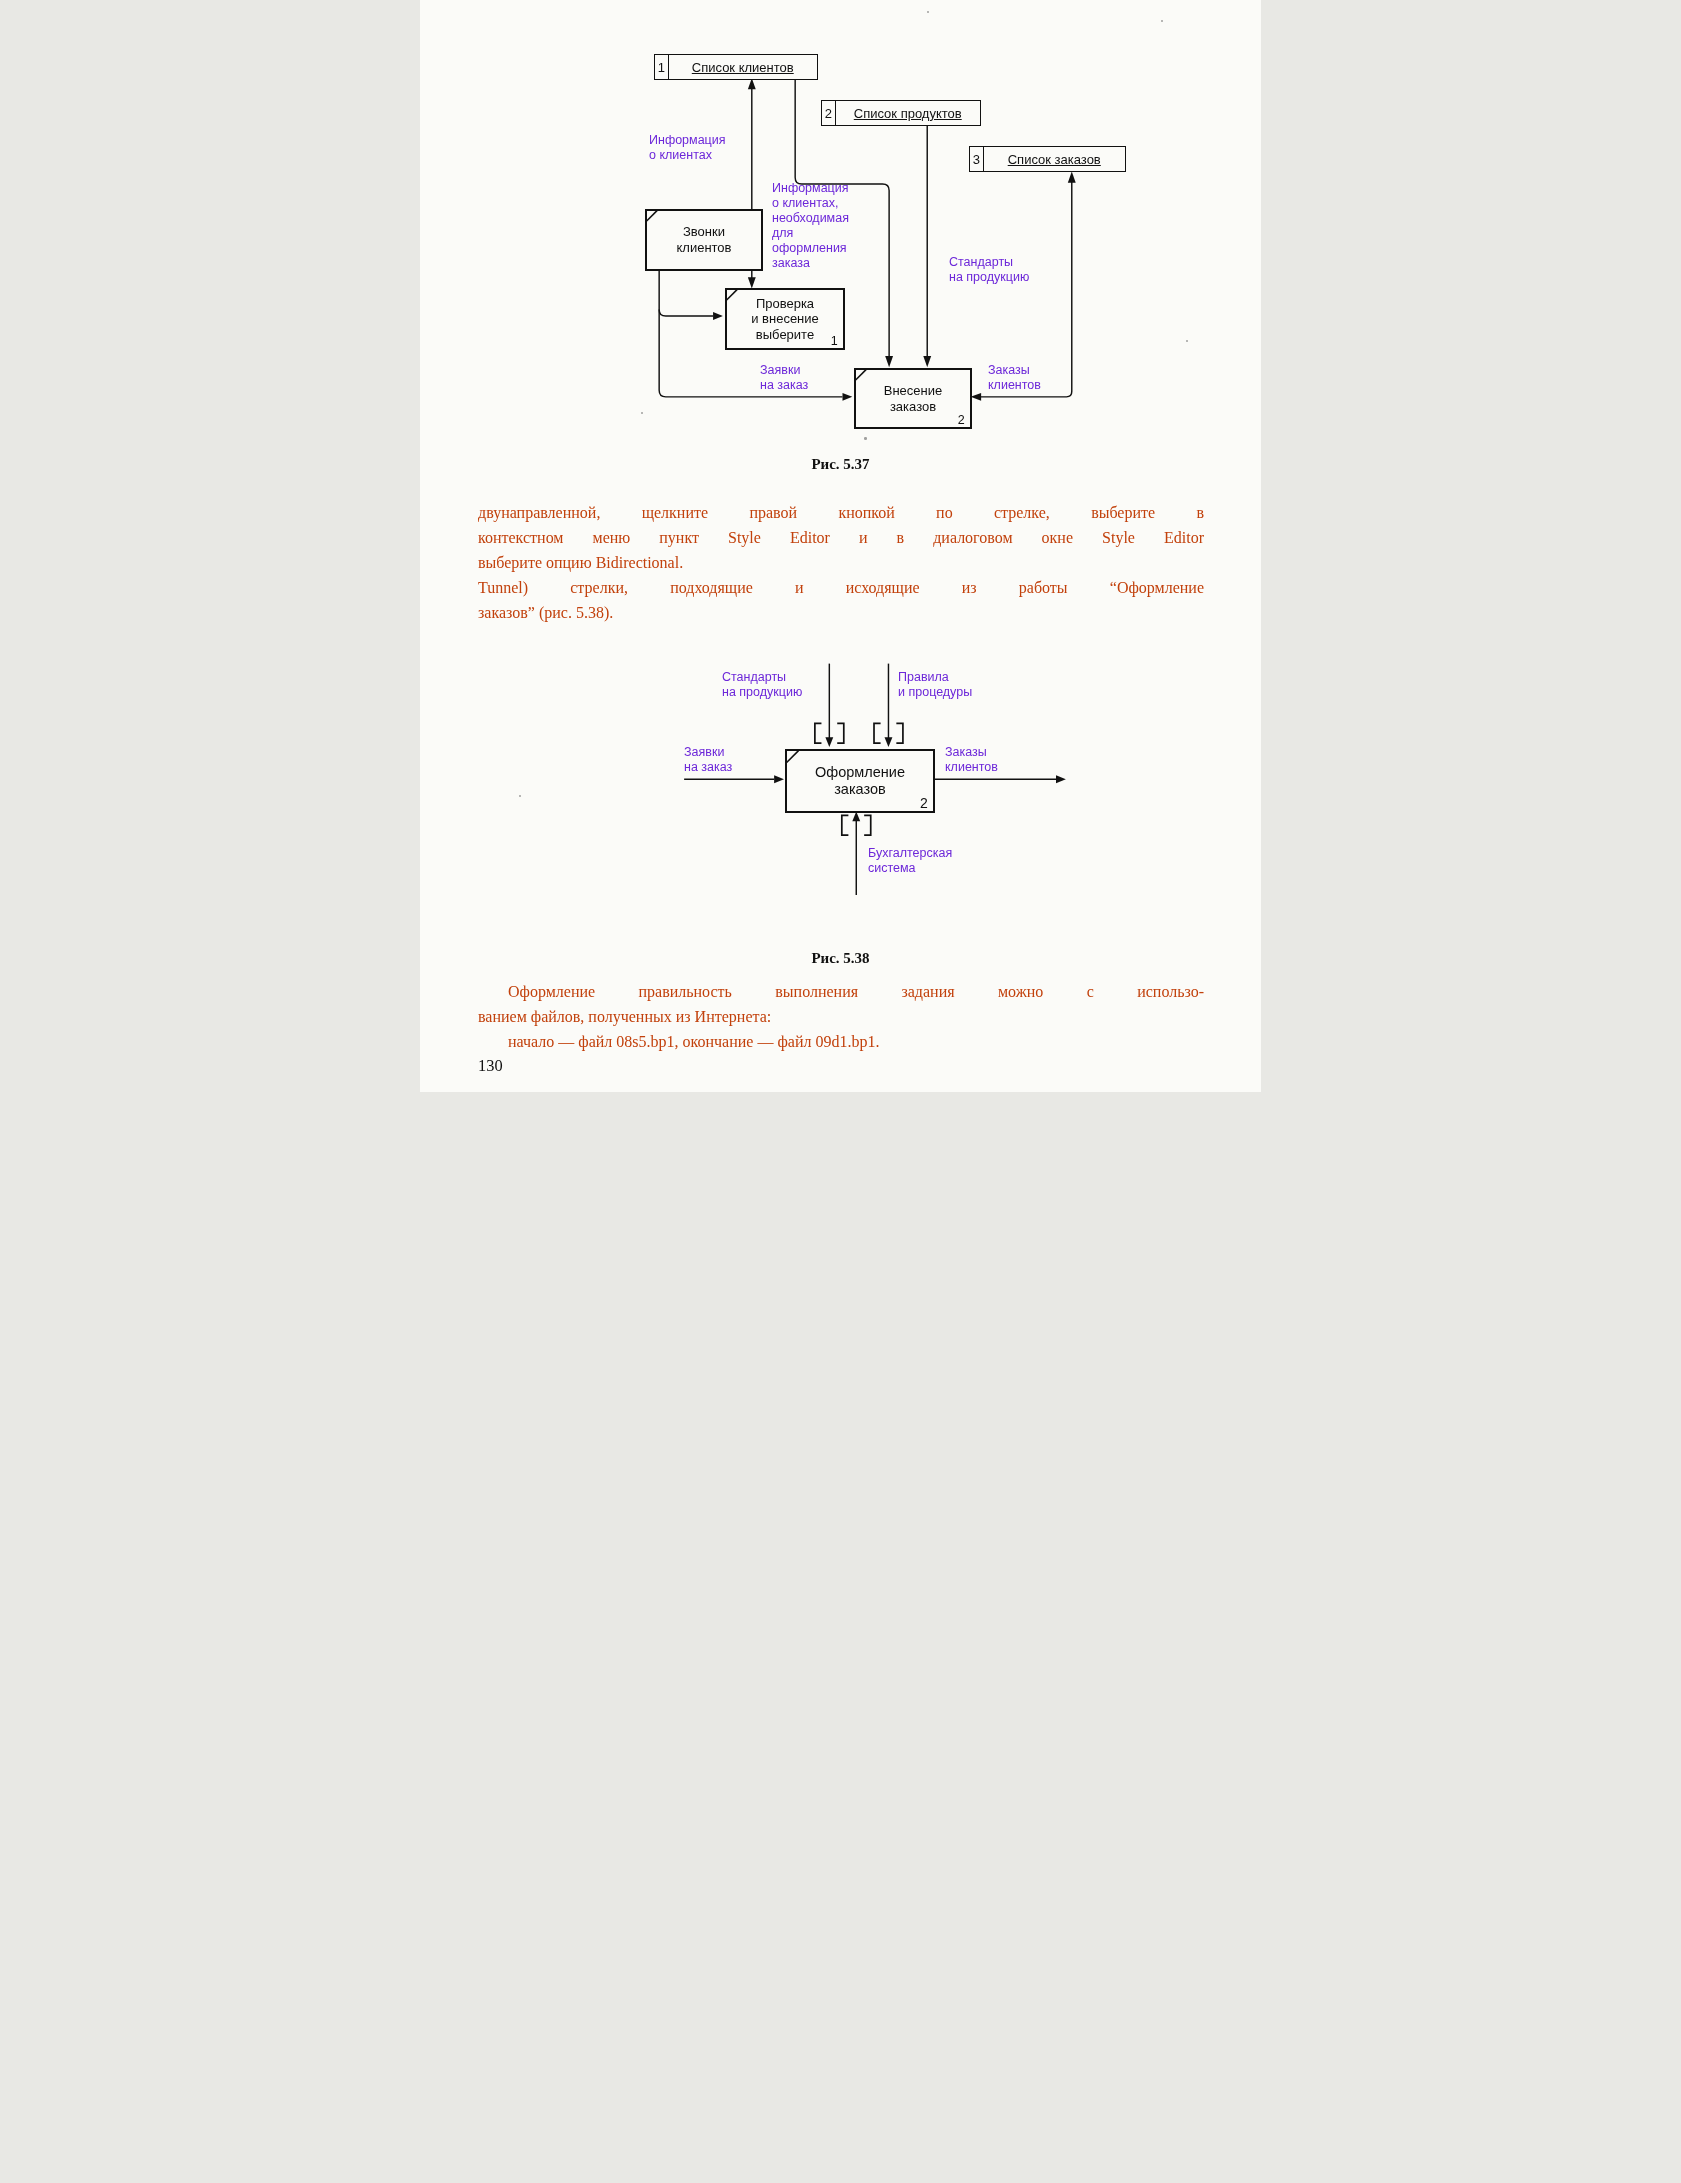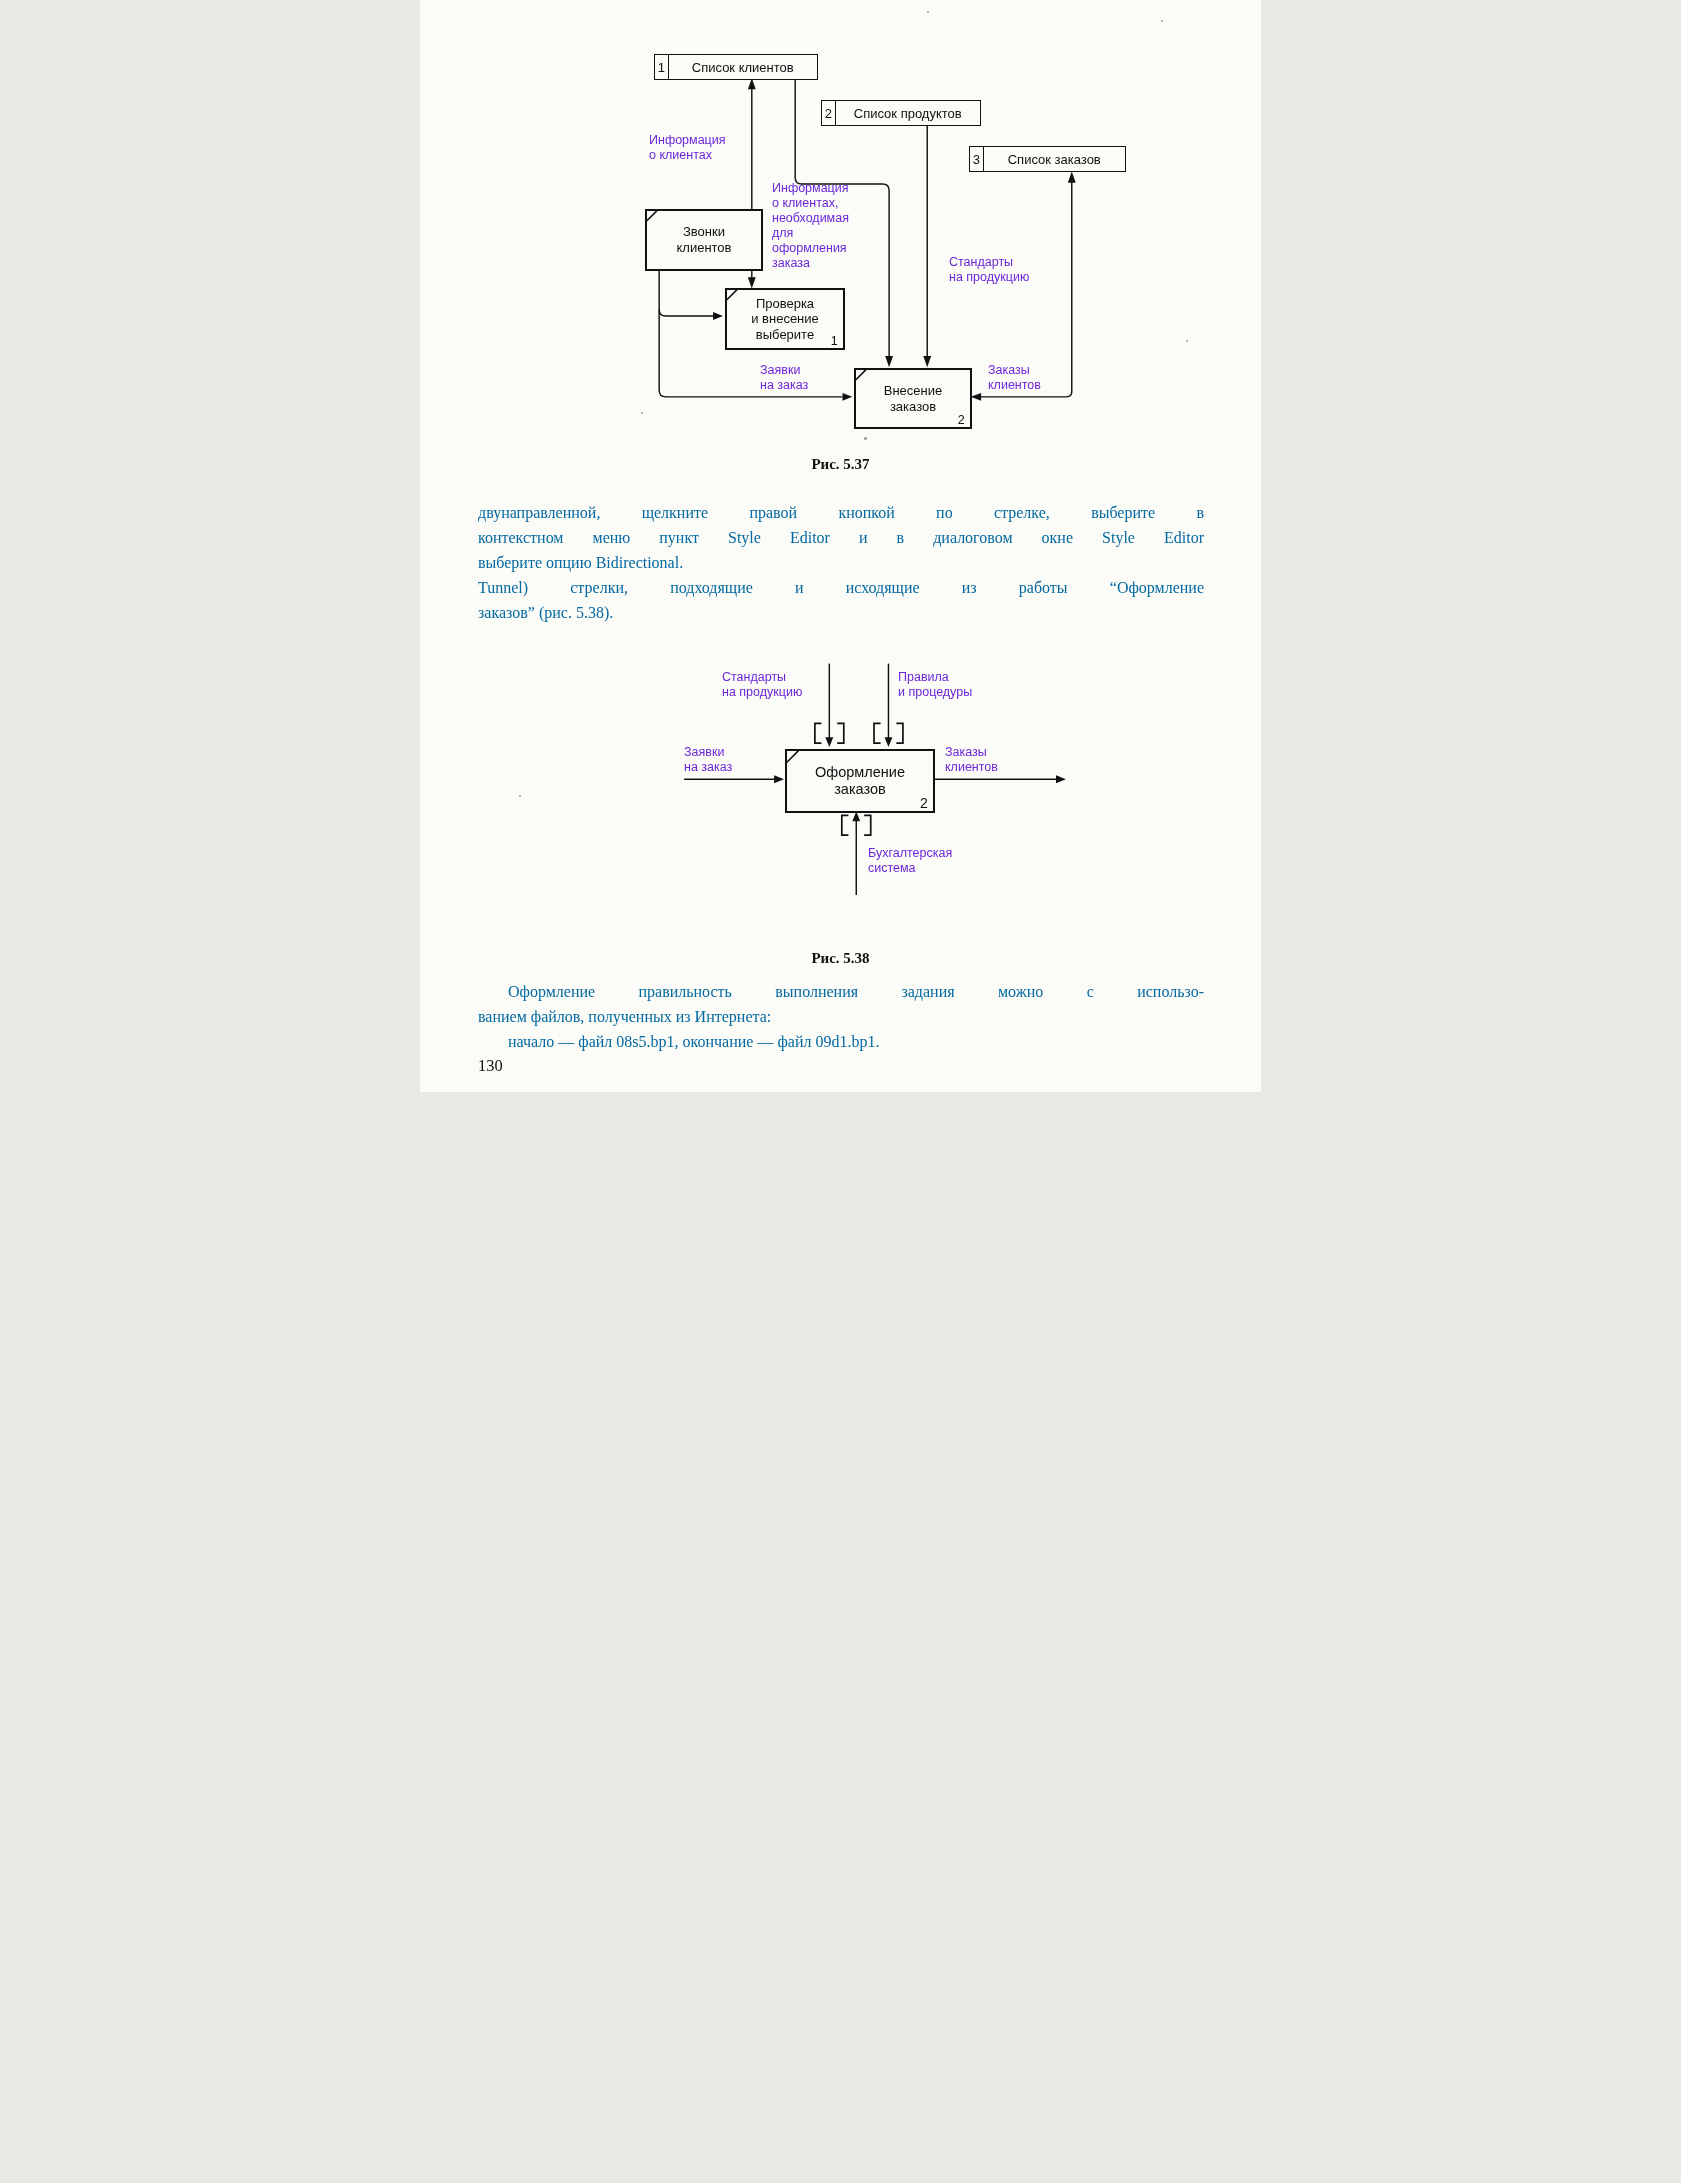--- a/index.html
+++ b/index.html
@@ -17,21 +17,21 @@
     position:absolute;display:flex;align-items:stretch;
     border:1.6px solid #111;background:#fbfbf8;
     font-family:"Liberation Sans", sans-serif;font-size:13px;
   }
   .dstore .num{
     width:12.5px;border-right:1.6px solid #111;
     display:flex;align-items:center;justify-content:center;flex:0 0 auto;
   }
   .dstore .dlabel{
     display:flex;align-items:center;justify-content:center;
-    flex:1 1 auto;white-space:nowrap;padding:0 8px;
+    flex:1 1 auto;white-space:nowrap;padding:0 8px;text-decoration:underline;
   }
   .procbox{
     position:absolute;border:2px solid #111;background:#fbfbf8;
     font-family:"Liberation Sans", sans-serif;font-size:13px;line-height:1.2;
     display:flex;align-items:center;justify-content:center;text-align:center;
   }
   .procbox .pnum{
     position:absolute;right:5.3px;bottom:0.7px;font-size:12.5px;line-height:1;
   }
   .notch{position:absolute;left:-0.7px;top:-0.7px;pointer-events:none;}
@@ -41,21 +41,21 @@
     position:absolute;font-family:"Liberation Sans", sans-serif;
     font-size:12.5px;line-height:1.2;color:#6d28d9;white-space:pre-line;
   }
   
   .caption{
     position:absolute;left:0;width:841px;text-align:center;
     font-weight:bold;font-size:15px;
   }
   .bodytext{
     position:absolute;left:58px;width:726px;
-    font-size:16px;line-height:25px;color:#0369a1;
+    font-size:16px;line-height:25px;color:#c2410c;
   }
   .bodytext .jl{text-align:justify;text-align-last:justify;}
   .bodytext .indent{padding-left:30px;}
   .pagenum{
     position:absolute;left:58px;top:1056px;font-size:16.4px;
   }
   svg.arrows{position:absolute;left:0;top:0;pointer-events:none;}
   .speck{position:absolute;background:#555;border-radius:50%;opacity:.55;}
 </style>
 </head>

